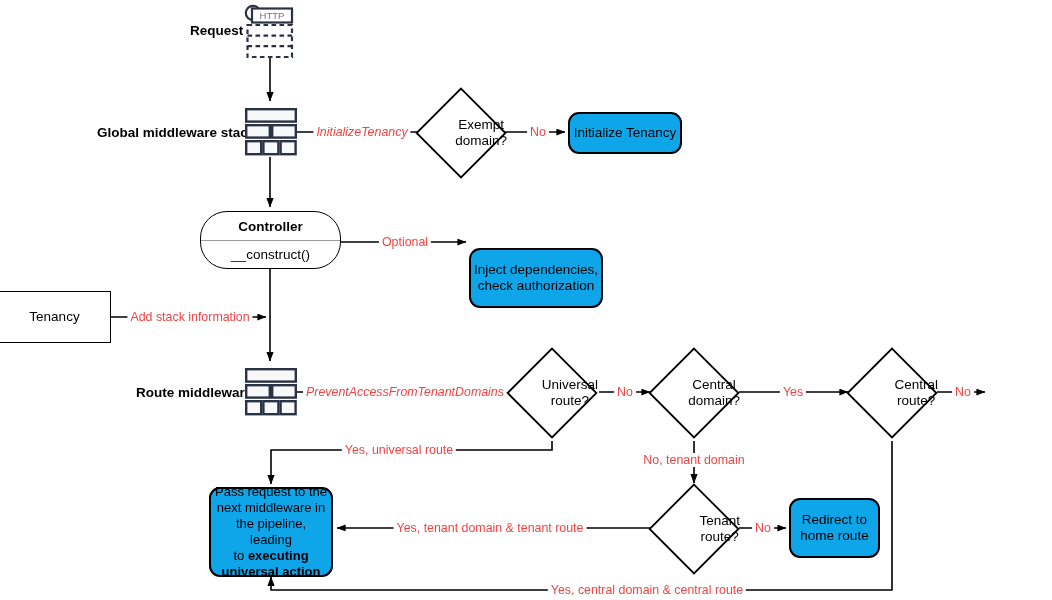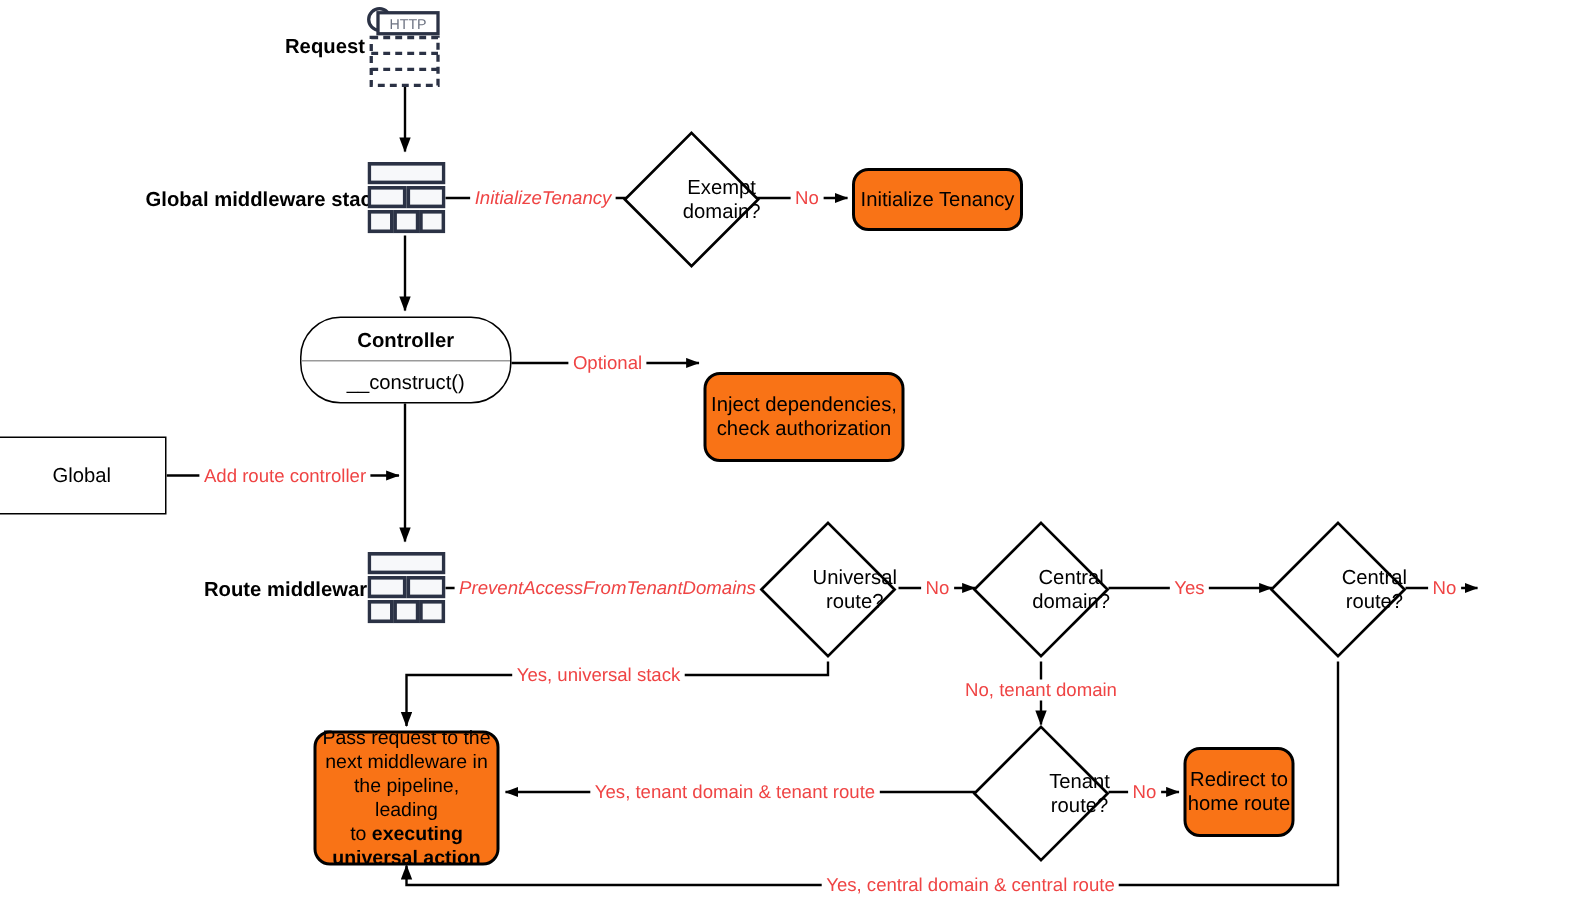--- a/index.html
+++ b/index.html
@@ -9,21 +9,21 @@
   #canvas{position:relative;width:1052px;height:600px;}
   svg#wires{position:absolute;left:0;top:0;width:1052px;height:600px;overflow:visible;}
 
   .node{position:absolute;box-sizing:border-box;display:flex;align-items:center;
         justify-content:center;text-align:center;line-height:1.22;}
 
   
   .rect{border:1.6px solid #000;background:#fff;font-size:13.5px;}
 
   
-  .rounded{border:2.4px solid #000;border-radius:11px;background:#f97316;font-size:13.5px;}
+  .rounded{border:2.4px solid #000;border-radius:11px;background:#0ea5e9;font-size:13.5px;}
 
   
   .uml{position:absolute;box-sizing:border-box;border:1.6px solid #000;background:#fff;
        display:flex;flex-direction:column;}
   .uml .uml-head{flex:0 0 28px;display:flex;align-items:center;justify-content:center;
        font-weight:bold;font-size:13.5px;border-bottom:1.1px solid #9a9a9a;}
   .uml .uml-body{flex:1;display:flex;align-items:center;justify-content:center;font-size:13.5px;}
 
   
   .caption{position:absolute;font-weight:bold;font-size:13.5px;color:#000;white-space:nowrap;}
@@ -146,24 +146,24 @@
   </div>
 
   <div class="elabel" style="left:405px;top:242px;">Optional</div>
 
   <div class="node rounded" style="left:469px;top:212px;width:134px;height:60px;white-space:pre-line;margin-top:36px;">
     <span style="white-space:pre-line;">Inject dependencies,
 check authorization</span>
   </div>
 
   <div class="node rect" style="left:-2px;top:291px;width:113px;height:52px;">
-    <span>Global</span>
-  </div>
-
-  <div class="elabel" style="left:190px;top:317px;">Add route controller</div>
+    <span>Tenancy</span>
+  </div>
+
+  <div class="elabel" style="left:190px;top:317px;">Add stack information</div>
 
   <div class="caption" style="left:136px;top:385px;">Route middleware</div>
 
   <div class="httpicon" style="left:245px;top:368px;width:52px;height:48px;">
     <svg width="52" height="48" viewBox="0 0 52 48">
       <g fill="#f7f8fa" stroke="#2b3245" stroke-width="2.4">
         <rect x="1.2" y="1.2" width="49.6" height="12.4"></rect>
         <rect x="1.2" y="17.2" width="23.6" height="12.4"></rect>
         <rect x="27.2" y="17.2" width="23.6" height="12.4"></rect>
         <rect x="1.2" y="33.2" width="15" height="13"></rect>
@@ -205,37 +205,37 @@
     </svg>
     <div class="dlabel">
       <span style="white-space:pre-line;">Central
 route?</span>
     </div>
   </div>
 
   <div class="elabel" style="left:963px;top:392px;">No</div>
 
 
-  <div class="elabel" style="left:399px;top:450px;">Yes, universal stack</div>
+  <div class="elabel" style="left:399px;top:450px;">Yes, universal route</div>
 
   <div class="elabel" style="left:694px;top:460px;">No, tenant domain</div>
 
   <div class="diamond" style="left:648px;top:483px;width:92px;height:92px;">
     <svg class="dmask" width="92" height="92" viewBox="0 0 92 92">
       <polygon points="46,1.6 90.4,46 46,90.4 1.6,46" fill="#fff" stroke="#000" stroke-width="1.8"></polygon>
     </svg>
     <div class="dlabel">
       <span style="white-space:pre-line;">Tenant
 route?</span>
     </div>
   </div>
 
   <div class="elabel" style="left:763px;top:528px;">No</div>
 
-  <div class="node rounded" style="left:789px;top:498px;width:74px;height:60px;">
+  <div class="node rounded" style="left:789px;top:498px;width:91px;height:60px;">
     <span style="white-space:pre-line;">Redirect to
 home route</span>
   </div>
 
   <div class="elabel" style="left:490px;top:528px;">Yes, tenant domain &amp; tenant route</div>
 
   <div class="elabel" style="left:647px;top:590px;">Yes, central domain &amp; central route</div>
 
   <div class="node rounded" style="left:209px;top:487px;width:124px;height:90px;
               flex-direction:column;font-size:13px;padding:2px 4px;">

